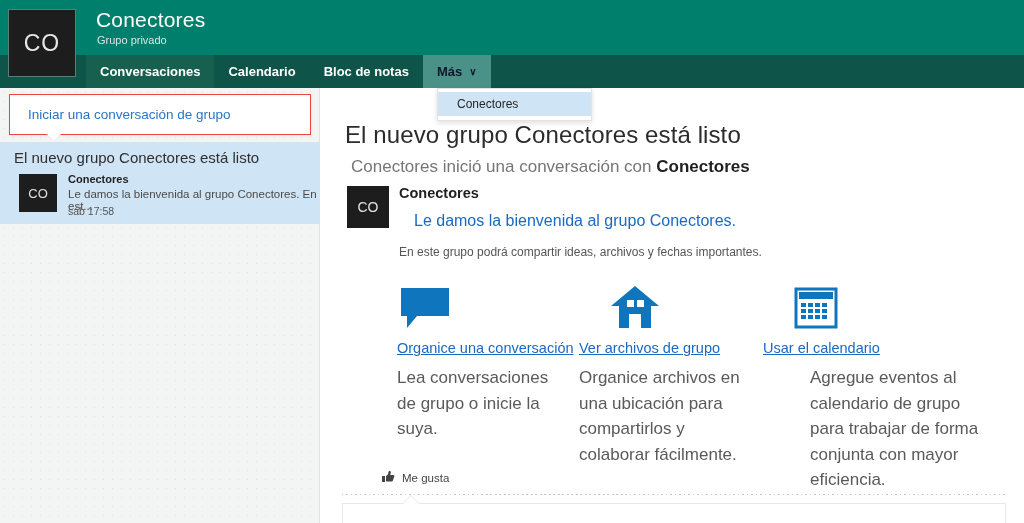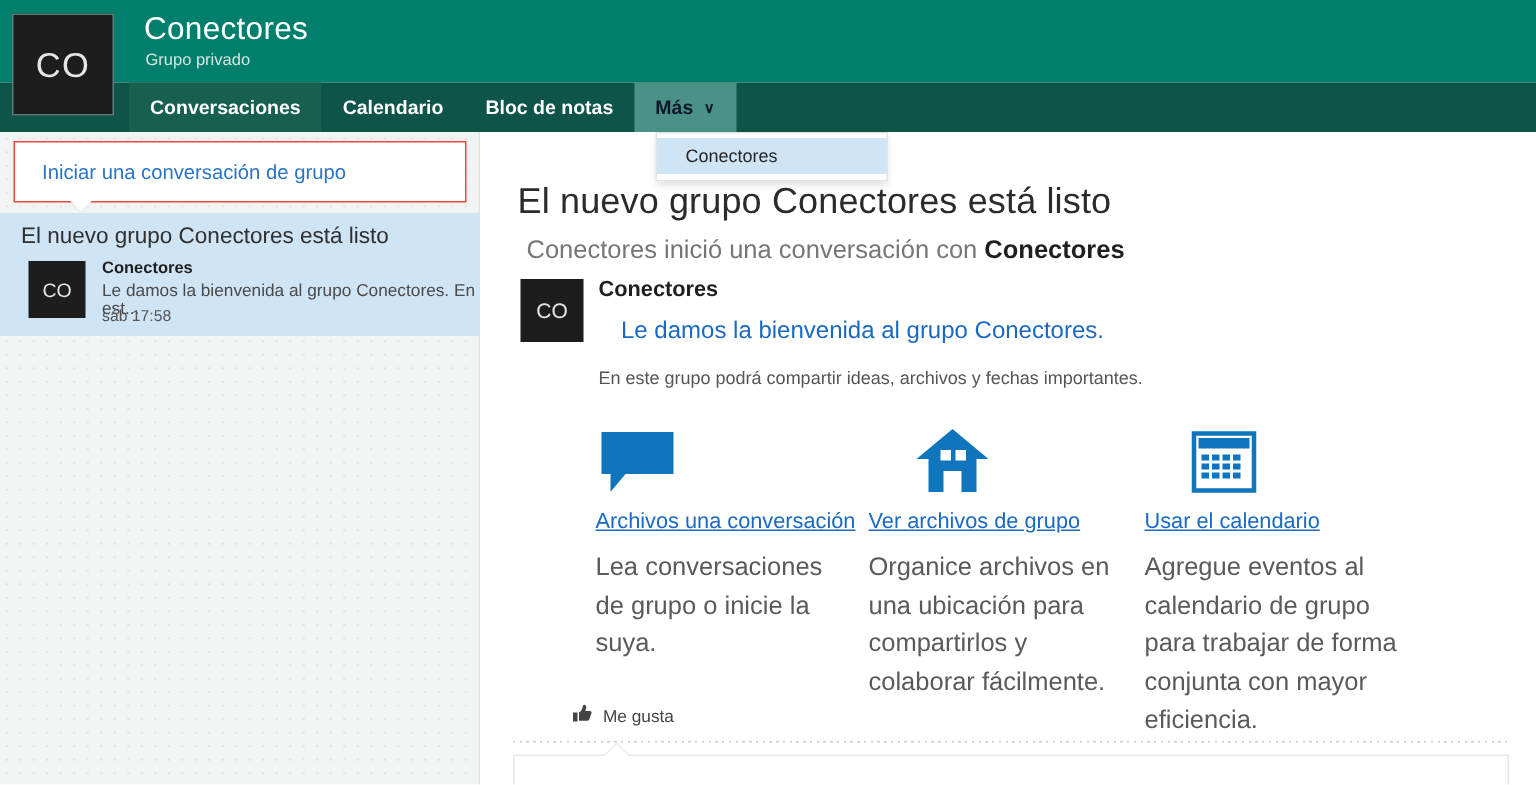--- a/index.html
+++ b/index.html
@@ -179,21 +179,21 @@
   .feature-icon.centered { justify-content: flex-start; padding-left: 30px; }
   .feature-link {
     display: block; font-size: 14.5px; color: #1a69c2;
     text-decoration: underline; margin-top: 2px; cursor: pointer;
     white-space: nowrap;
   }
   .feature-desc {
     margin-top: 9px; font-size: 17px; color: #5a5a5a; line-height: 1.5;
     width: 170px;
   }
-  .feature:nth-child(3) .feature-desc { width: 172px; }
+  .feature:nth-child(3) .feature-desc { width: 172px; margin-left: 47px; }
 
   
   .like-row {
     position: absolute; left: 60px; top: 381px;
     display: flex; align-items: center; cursor: pointer;
   }
   .like-label { font-size: 11.5px; color: #444444; margin-left: 7px; }
 
   .dotted-divider {
     position: absolute; left: 21px; top: 406px;
@@ -293,21 +293,21 @@
     <div class="msg-body">En este grupo podrá compartir ideas, archivos y fechas importantes.</div>
 
     <div class="features">
 
       <div class="feature">
         <div class="feature-icon">
           <svg width="56" height="48" viewBox="0 0 56 48" aria-hidden="true">
             <path d="M4 4 H52 V32 H20 L10 44 V32 H4 Z" fill="#0f75bc"></path>
           </svg>
         </div>
-        <span class="feature-link">Archivos una conversación</span>
+        <span class="feature-link">Organice una conversación</span>
         <div class="feature-desc">Lea conversaciones de grupo o inicie la suya.</div>
       </div>
 
       <div class="feature">
         <div class="feature-icon centered">
           <svg width="52" height="48" viewBox="0 0 52 48" aria-hidden="true">
             <path d="M26 2 L50 22 H42 V44 H32 V30 H20 V44 H10 V22 H2 Z" fill="#0f75bc"></path>
             <rect x="18" y="16" width="7" height="7" fill="#ffffff"></rect>
             <rect x="28" y="16" width="7" height="7" fill="#ffffff"></rect>
           </svg>

